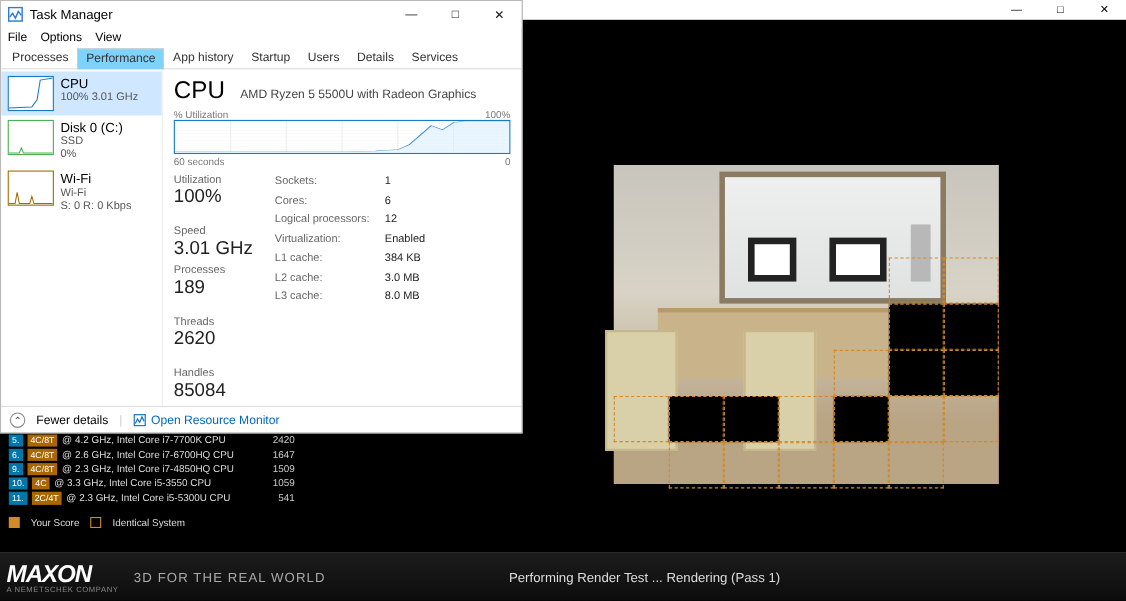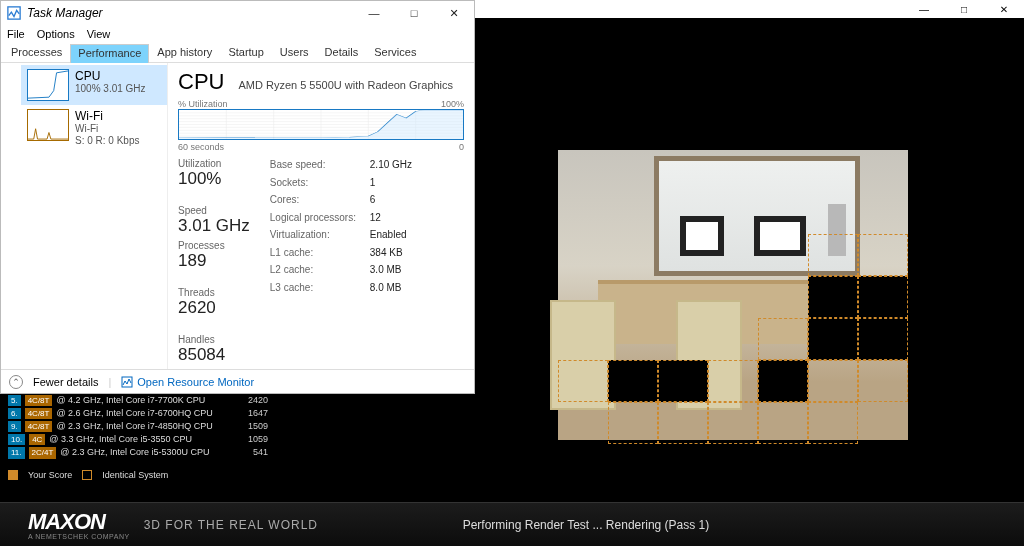--- a/index.html
+++ b/index.html
@@ -7,30 +7,30 @@
 
   
   .outer-titlebar { position:absolute; top:0; left:475px; right:0; height:18px; background:#fff; display:flex; justify-content:flex-end; align-items:center; }
   .outer-titlebar .ctl { width:40px; height:18px; display:flex; align-items:center; justify-content:center; font-size:10px; color:#000; }
 
   
   .tm { position:absolute; top:0; left:0; width:475px; height:394px; background:#fff; border:1px solid #bbb; display:flex; flex-direction:column; font-size:11px; color:#000; }
   .tm-titlebar{ height:24px; display:flex; align-items:center; padding-left:6px; background:#fff; }
   .tm-titlebar .app-icon{ width:14px; height:14px; margin-right:6px; display:flex; align-items:center; justify-content:center;}
   .tm-titlebar .app-icon svg{width:14px;height:14px;}
-  .tm-titlebar .title{ font-size:12px;font-style:italic; }
+  .tm-titlebar .title{ font-size:12px; }
   .tm-titlebar .win-controls{ margin-left:auto; display:flex; }
   .tm-titlebar .win-controls .wc{ width:40px; height:24px; display:flex; align-items:center; justify-content:center; font-size:11px; color:#222;}
   .tm-menu{ height:18px; display:flex; gap:12px; padding:0 6px; align-items:center; font-size:11px; }
   .tm-menu span{ cursor:default; }
   .tm-tabs{ height:20px; display:flex; border-bottom:1px solid #ddd; padding:0 2px; }
   .tm-tabs .tab{ padding:2px 7px; font-size:11px; color:#333; border:1px solid transparent; border-bottom:none; cursor:default;}
   .tm-tabs .tab.active{ background:#7dd3fc; border-color:#ccc; position:relative; top:1px; }
 
-  .tm-body{ flex:1; display:flex; overflow:hidden;padding-left:20px; }
+  .tm-body{ flex:1; display:flex; overflow:hidden; }
   .tm-side{ width:147px; border-right:1px solid #eee; display:flex; flex-direction:column; padding-top:2px; }
   .side-item{ padding:4px 6px; display:flex; gap:6px; align-items:flex-start; cursor:default;}
   .side-item.selected{ background:#cfe8ff; }
   .side-graph{ width:42px; height:32px; border:1px solid #1879c4; background:#fff; position:relative; overflow:hidden; flex-shrink:0;}
   .side-graph.mem{border-color:#772b90;}
   .side-graph.disk{border-color:#4caf50;}
   .side-graph.wifi{border-color:#a66a00;}
   .side-graph.gpu{border-color:#1879c4;}
   .side-graph svg{position:absolute;inset:0;width:100%;height:100%;}
   .side-text{ display:flex; flex-direction:column; line-height:1.2; }
@@ -80,21 +80,21 @@
   .cb-list{ position:absolute; top:394px; left:8px; width:260px; font-size:9px; color:#ddd; font-family:Tahoma,sans-serif;}
   .cb-list .row{ display:flex; align-items:center; gap:4px; line-height:1.45; }
   .cb-list .rank{ background:#07a; color:#fff; padding:0 3px; font-size:8px;}
   .cb-list .ct{ background:#a60; color:#fff; padding:0 3px; font-size:8px;}
   .cb-list .score{ margin-left:auto; color:#ccc; }
   .cb-legend{ position:absolute; top:470px; left:8px; font-size:9px; color:#ddd; display:flex; gap:10px; align-items:flex-start;}
   .cb-legend .sw{width:10px;height:10px;display:inline-block;}
   .cb-legend .sw.o{background:#d08a2a;}
   .cb-legend .sw.y{border:1px solid #d08a2a;}
 
-  .maxon-bar{ position:absolute; bottom:0; left:0; right:0; height:44px; background:linear-gradient(#1c1c1c,#0c0c0c); border-top:1px solid #333; display:flex; align-items:center; padding:0 28px; color:#bbb;}
+  .maxon-bar{ position:absolute; bottom:0; left:0; right:0; height:44px; background:linear-gradient(#1c1c1c,#0c0c0c); border-top:1px solid #333; display:flex; align-items:center; padding:0 6px; color:#bbb;}
   .maxon-logo{ font-family:Arial,sans-serif; font-weight:900; font-style:italic; font-size:22px; color:#fff; letter-spacing:-1px; }
   .maxon-sub{ font-size:7px; color:#888; letter-spacing:0.5px; margin-top:-2px;}
   .maxon-tag{ margin-left:14px; font-size:12px; color:#aaa; letter-spacing:1px;}
   .maxon-status{ position:absolute; left:50%; transform:translateX(-20%); font-size:12px; color:#ddd;}
 </style>
 </head>
 <body>
 
 <div class="outer-titlebar">
   <div class="ctl">—</div>
@@ -138,20 +138,32 @@
     <div class="tm-side">
       <div class="side-item selected">
         <div class="side-graph">
             <svg viewBox="0 0 42 32" preserveAspectRatio="none">
               <polyline points="0,30 22,29 27,22 30,3 42,1" fill="none" stroke="#1879c4" stroke-width="1"></polyline>
             </svg>
           </div>
         <div class="side-text">
             <span class="name">CPU</span>
             <span class="sub">100%  3.01 GHz</span>
+          </div>
+      </div>
+      <div class="side-item">
+        <div class="side-graph disk">
+            <svg viewBox="0 0 42 32" preserveAspectRatio="none">
+              <polyline points="0,31 10,31 12,26 14,31 42,31" fill="none" stroke="#4caf50" stroke-width="1"></polyline>
+            </svg>
+          </div>
+        <div class="side-text">
+            <span class="name">Disk 0 (C:)</span>
+            <span class="sub">SSD</span>
+            <span class="sub">0%</span>
           </div>
       </div>
       <div class="side-item">
         <div class="side-graph wifi">
             <svg viewBox="0 0 42 32" preserveAspectRatio="none">
               <polyline points="0,31 6,31 8,20 10,31 20,31 22,24 24,31 42,31" fill="none" stroke="#a66a00" stroke-width="1"></polyline>
             </svg>
           </div>
         <div class="side-text">
             <span class="name">Wi-Fi</span>
@@ -219,24 +231,20 @@
                 <span class="val-lg">2620</span>
               </div>
             <div class="cell">
                 <span class="lbl">Handles</span>
                 <span class="val-lg">85084</span>
               </div>
           </div>
         </div>
         <div class="col" id="details-col">
             <div class="kv">
-              <span class="k">Base speed:</span>
-              <span class="v">2.10 GHz</span>
-            </div>
-            <div class="kv">
               <span class="k">Sockets:</span>
               <span class="v">1</span>
             </div>
             <div class="kv">
               <span class="k">Cores:</span>
               <span class="v">6</span>
             </div>
             <div class="kv">
               <span class="k">Logical processors:</span>
               <span class="v">12</span>

